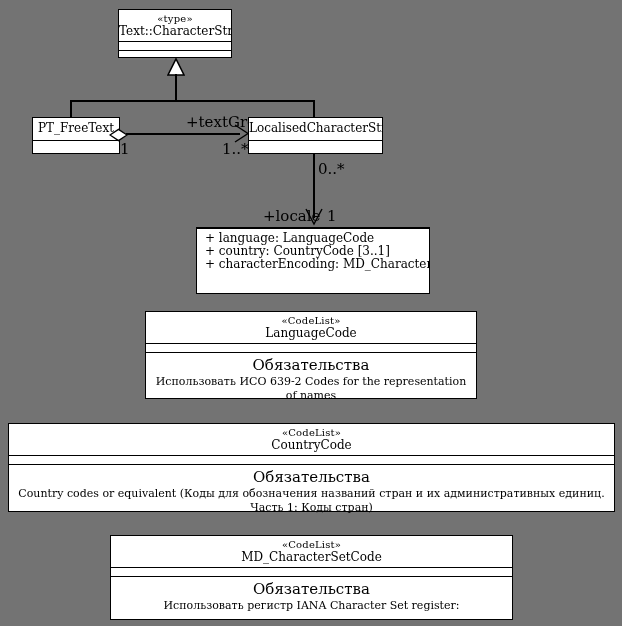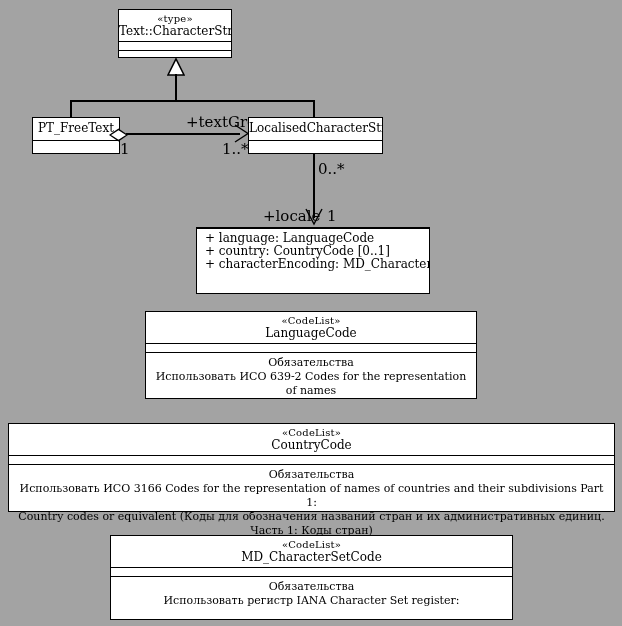--- a/index.html
+++ b/index.html
@@ -4,21 +4,21 @@
 <style>
   html, body {
     margin: 0;
     padding: 0;
     background: #ffffff;
   }
   #diagram {
     position: relative;
     width: 622px;
     height: 626px;
-    background: #a3a3a3;
+    background: #737373;
     font-family: "DejaVu Serif", "Liberation Serif", serif;
     color: #000000;
     overflow: hidden;
   }
   .uml-box {
     position: absolute;
     border: 1.5px solid #000;
     background: #fff;
     box-sizing: border-box;
   }
@@ -45,21 +45,21 @@
     height: 9px;
   }
   .attr-list {
     text-align: left;
     font-size: 12px;
     padding: 3px 0 3px 8px;
     line-height: 13px;
     white-space: nowrap;
   }
   .constraint-head {
-    font-size: 11px;
+    font-size: 15px;
     padding-top: 3px;
   }
   .constraint-body {
     font-size: 11px;
     line-height: 14px;
     padding: 1px 6px 3px 6px;
   }
   .c-center { text-align: center; }
   .c-left { text-align: left; }
   .line {
@@ -143,21 +143,21 @@
     </svg>
   </div>
 
   <div class="edge-label" style="left:318px; top:160px;">0..*</div>
   <div class="edge-label" style="left:263px; top:207px;">+locale</div>
   <div class="edge-label" style="left:327px; top:207px;">1</div>
 
   <div class="uml-box" style="left:196px; top:227px; width:234px; height:67px;">
     <div class="compartment divider attr-list">
       <div>+  language:  LanguageCode</div>
-      <div>+  country:  CountryCode [0..1]</div>
+      <div>+  country:  CountryCode [3..1]</div>
       <div>+  characterEncoding:  MD_CharacterSetCode</div>
     </div>
   </div>
 
   <div class="uml-box" style="left:145px; top:311px; width:332px; height:88px;">
     <div class="compartment" style="padding-top:3px; height:31px;">
       <div class="stereotype">«CodeList»</div>
       <div class="cls-name">LanguageCode</div>
     </div>
     <div class="compartment divider empty-comp"></div>
@@ -171,21 +171,20 @@
 
   <div class="uml-box" style="left:8px; top:423px; width:607px; height:89px;">
     <div class="compartment" style="padding-top:3px; height:31px;">
       <div class="stereotype">«CodeList»</div>
       <div class="cls-name">CountryCode</div>
     </div>
     <div class="compartment divider empty-comp"></div>
     <div class="compartment divider">
       <div class="constraint-head c-center">Обязательства</div>
       <div class="constraint-body c-center">
-        <div>Использовать ИСО 3166 Codes for the representation of names of countries and their subdivisions Part 1:</div>
         <div>Country codes or equivalent (Коды для обозначения названий стран и их административных единиц. Часть 1: Коды стран)</div>
       </div>
     </div>
   </div>
 
   <div class="uml-box" style="left:110px; top:535px; width:403px; height:85px;">
     <div class="compartment" style="padding-top:3px; height:31px;">
       <div class="stereotype">«CodeList»</div>
       <div class="cls-name">MD_CharacterSetCode</div>
     </div>

